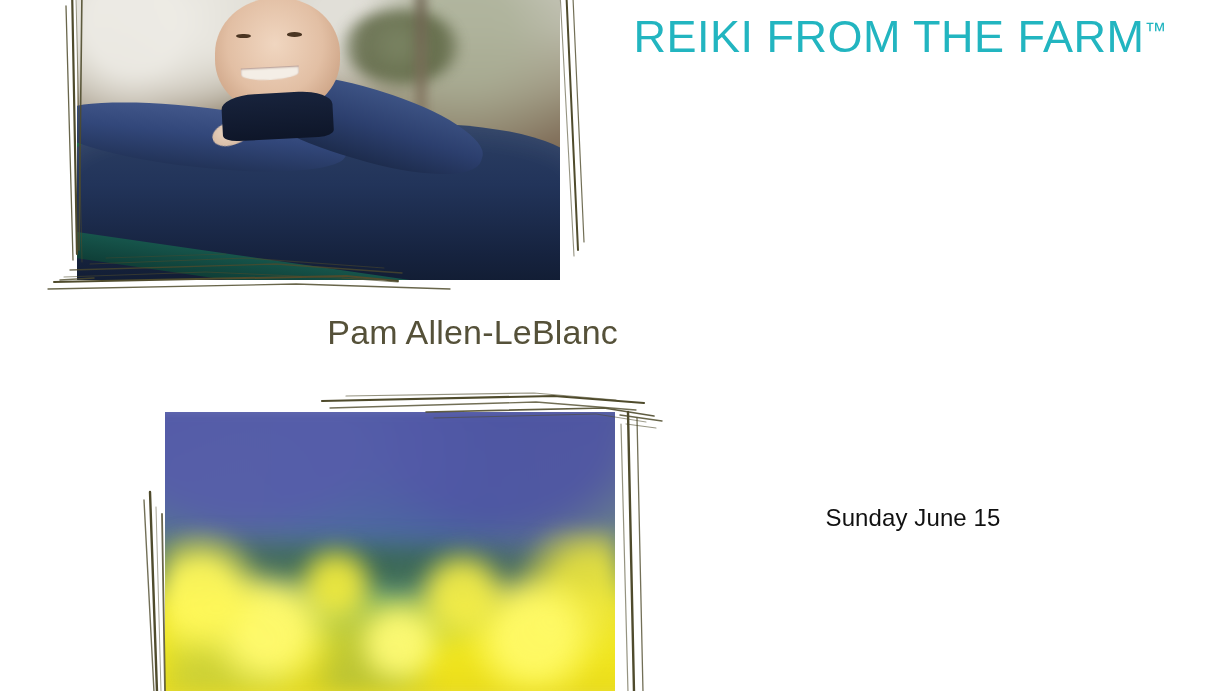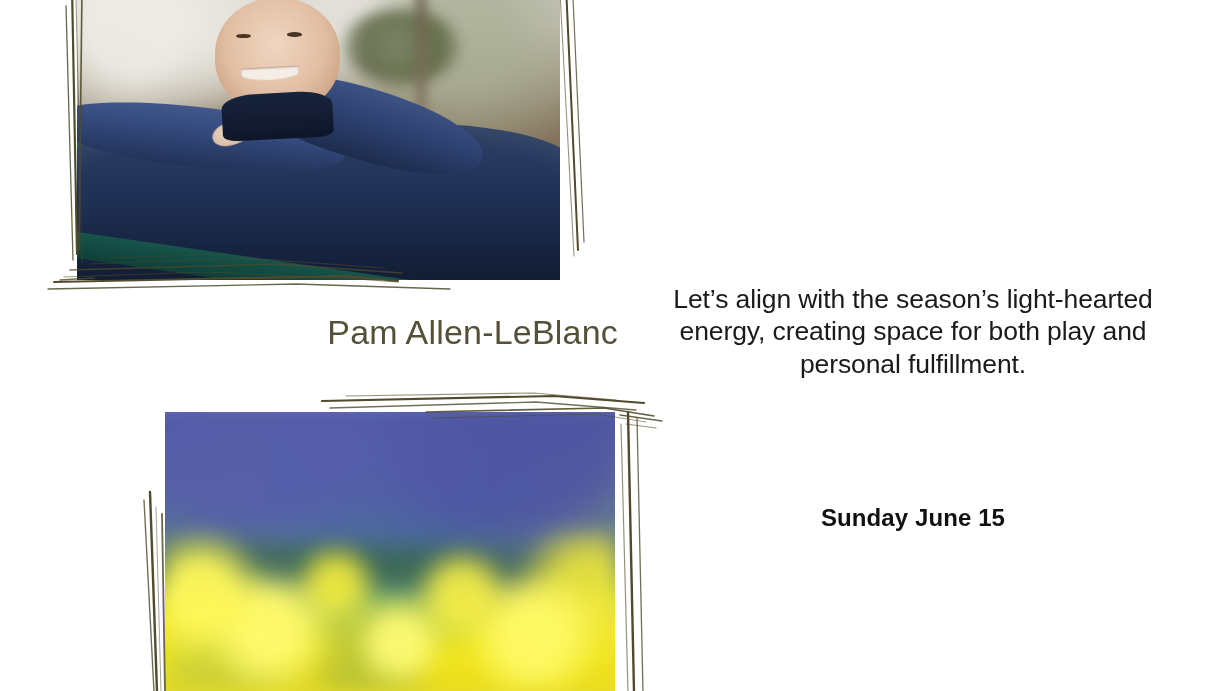--- a/index.html
+++ b/index.html
@@ -57,21 +57,21 @@
     letter-spacing: -0.1px;
   }
   .date-line {
     position: absolute;
     left: 660px;
     top: 504px;
     width: 506px;
     text-align: center;
     color: #111111;
     font-size: 24px;
-    font-weight: 700;
+    font-weight: 400;
     letter-spacing: 0.1px;
   }
 
   
   .portrait-wrap {
     position: absolute;
     left: 46px;
     top: -8px;
     width: 545px;
     height: 310px;
@@ -281,20 +281,23 @@
     stroke: #4f4b2c;
     stroke-linecap: round;
     stroke-linejoin: round;
   }
 </style>
 </head>
 <body>
 
 <div class="slide">
 
+  <div class="brand-title">
+    <span>REIKI FROM THE FARM</span><span class="tm">™</span>
+  </div>
 
   <div class="portrait-wrap">
 
     <div class="portrait-photo">
       <div class="scene">
         <div class="pp-bg"></div>
         <div class="pp-bush"></div>
         <div class="pp-trunk"></div>
         <div class="pp-ground"></div>
         <div class="pp-rail"></div>
@@ -360,16 +363,15 @@
 
       <path d="M494 20 L500 300" stroke-width="2.4"></path>
       <path d="M503 26 L509 300" stroke-width="1.3" opacity=".8"></path>
       <path d="M487 32 L494 300" stroke-width="1.2" opacity=".6"></path>
 
       <path d="M486 23 L528 29" stroke-width="1.4" opacity=".85"></path>
       <path d="M492 32 L522 36" stroke-width="1.0" opacity=".6"></path>
     </svg>
   </div>
 
-  <div class="lede">Let’s align with the season’s light-hearted energy, creating space for both play and personal fulfillment.</div>
   <div class="date-line">Sunday June 15</div>
 
 </div>
 
 </body></html>

